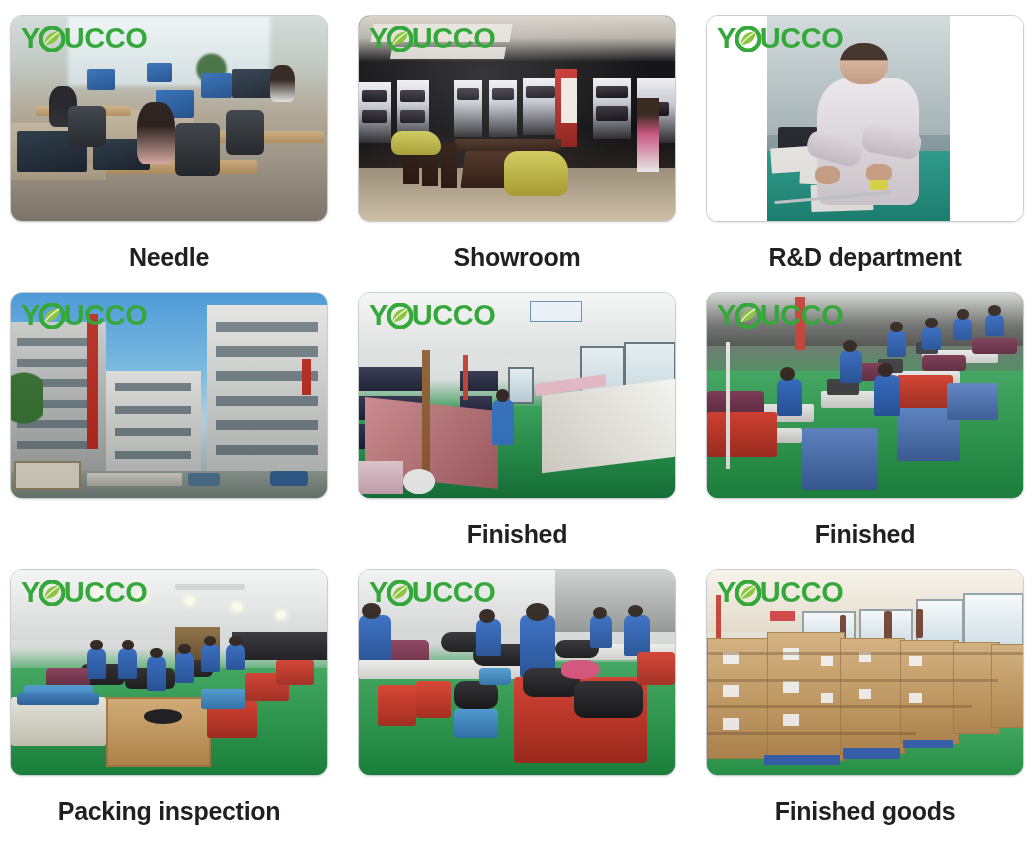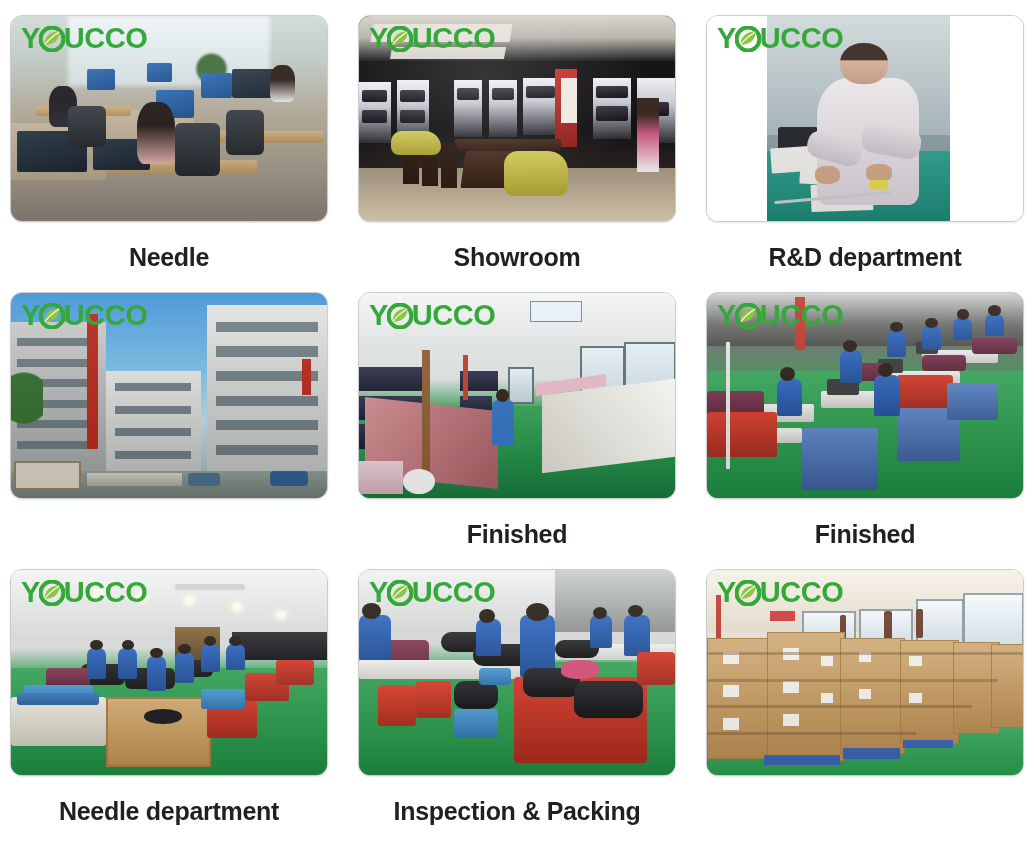--- a/index.html
+++ b/index.html
@@ -568,21 +568,21 @@
             <circle cx="13" cy="13" r="11.5" fill="none" stroke="#35a83a" stroke-width="4.2"></circle>
             <path d="M20.5 5.5 C12 5 5.5 10 5.5 19 C14 19 21 14 20.5 5.5 Z" fill="#8cc63f"></path>
             <path d="M20 6 C14 10 9 14 6 18.5" stroke="#ffffff" stroke-width="1.1" fill="none"></path>
           </svg>
         </span>
         <span class="logo-text">
             <span>UCCO</span>
           </span>
       </div>
     </div>
-    <div class="caption">Needle department</div>
+    <div class="caption">Packing inspection</div>
   </div>
 
   <div class="cell">
     <div class="card">
       <div class="photo ph-pack">
         <div class="ceil"></div>
         <div class="green"></div>
         <div style="position:absolute;left:62%;top:0;width:38%;height:30%;background:linear-gradient(180deg,#c8ccc9,#8e9290);"></div>
         <div class="fab" style="left:2%;  top:34%; width:20%; height:16%;"></div>
         <div class="bench" style="left:0;  top:44%; width:52%; height:9%;"></div>
@@ -621,21 +621,20 @@
             <circle cx="13" cy="13" r="11.5" fill="none" stroke="#35a83a" stroke-width="4.2"></circle>
             <path d="M20.5 5.5 C12 5 5.5 10 5.5 19 C14 19 21 14 20.5 5.5 Z" fill="#8cc63f"></path>
             <path d="M20 6 C14 10 9 14 6 18.5" stroke="#ffffff" stroke-width="1.1" fill="none"></path>
           </svg>
         </span>
         <span class="logo-text">
             <span>UCCO</span>
           </span>
       </div>
     </div>
-    <div class="caption">Inspection &amp; Packing</div>
   </div>
 
   <div class="cell">
     <div class="card">
       <div class="photo ph-goods">
         <div class="ceil"></div>
         <div class="win" style="left:30%; top:20%; width:16%; height:16%;"></div>
         <div class="win" style="left:48%; top:19%; width:16%; height:17%;"></div>
         <div class="win" style="left:66%; top:14%; width:14%; height:22%;"></div>
         <div class="win" style="left:81%; top:11%; width:18%; height:28%;"></div>
@@ -681,15 +680,16 @@
             <circle cx="13" cy="13" r="11.5" fill="none" stroke="#35a83a" stroke-width="4.2"></circle>
             <path d="M20.5 5.5 C12 5 5.5 10 5.5 19 C14 19 21 14 20.5 5.5 Z" fill="#8cc63f"></path>
             <path d="M20 6 C14 10 9 14 6 18.5" stroke="#ffffff" stroke-width="1.1" fill="none"></path>
           </svg>
         </span>
         <span class="logo-text">
             <span>UCCO</span>
           </span>
       </div>
     </div>
+    <div class="caption">Finished goods</div>
   </div>
 
 </div>
 
 </body></html>

